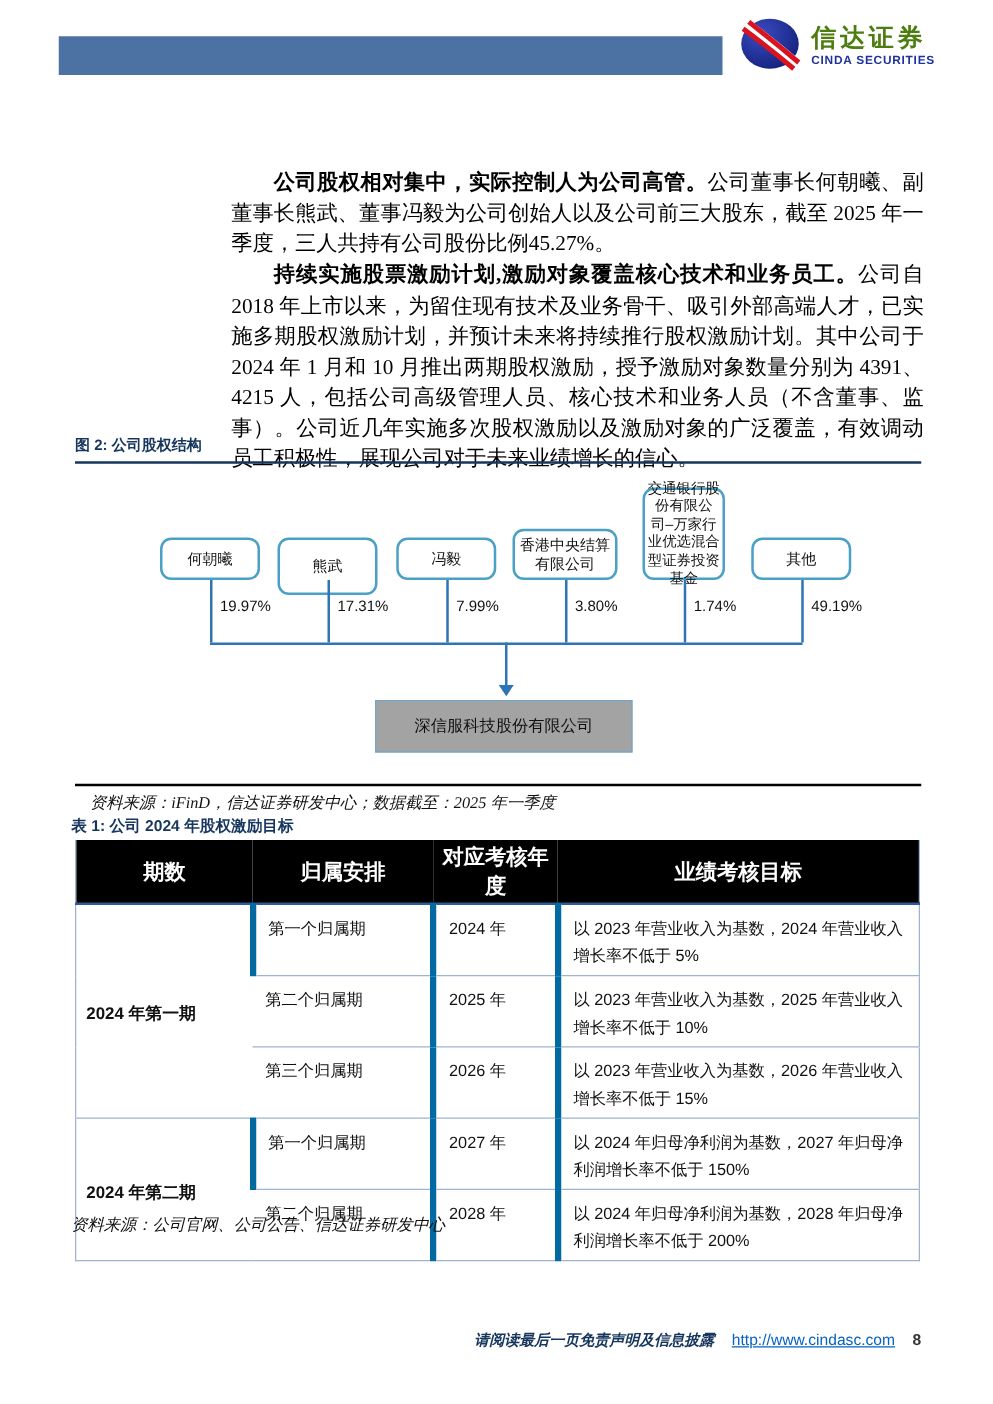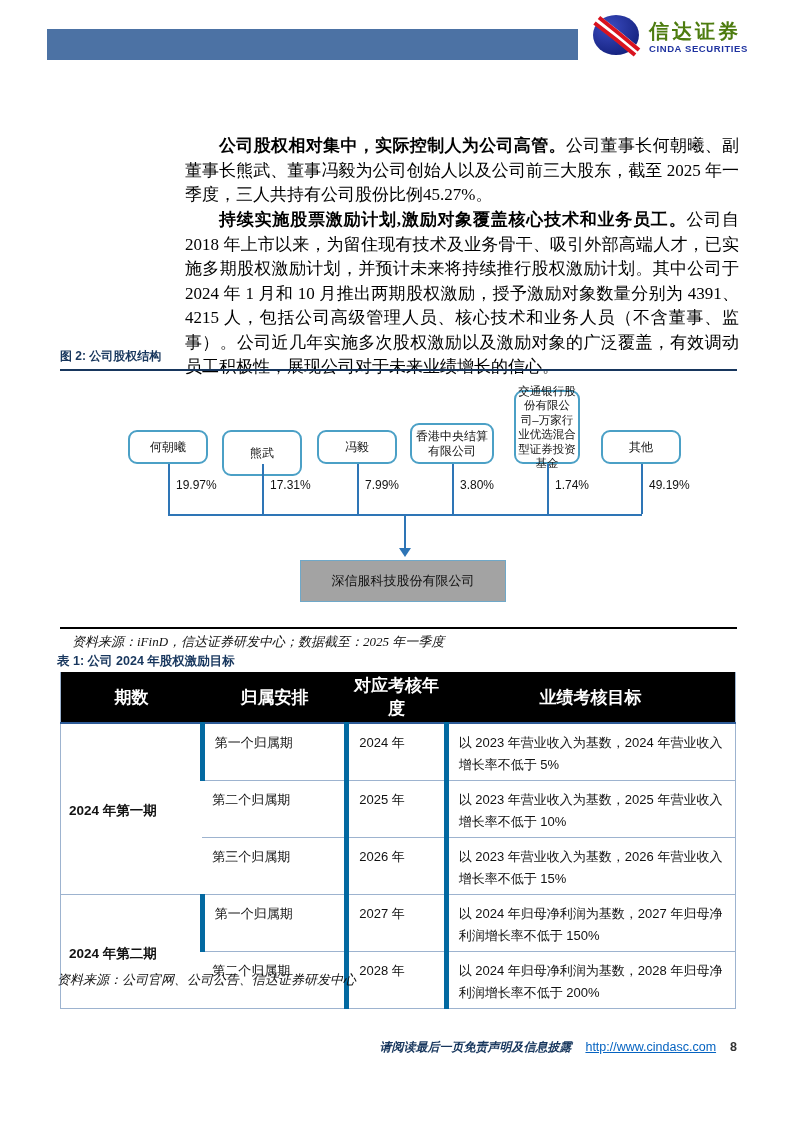--- a/index.html
+++ b/index.html
@@ -63,21 +63,21 @@
   .xtable td + td{border-left:5px solid #0369a1;}
   .xtable .group{vertical-align:middle;font-weight:bold;font-size:13.5px;padding-left:8px;}
   .xtable tr.rdiv td{border-top:1px solid #9DB3CF;}          
   .xtable tr.gdiv td{border-top:1px solid #9DB3CF;}          
   .col-period{width:141px;}.col-arr{width:144px;}.col-year{width:99px;}.col-target{width:288px;}
   .r1{height:55px;}.r2{height:52px;}.r3{height:53px;}.r4{height:53px;}.r5{height:52px;}
 
   
   .footer{position:absolute;left:0;top:1039px;width:737px;display:flex;justify-content:flex-end;
           align-items:baseline;gap:14px;font-family:"Liberation Sans",sans-serif;}
-  .foot-disc{font-size:12px;font-weight:bold;font-style:italic;color:#17365D;}
+  .foot-disc{font-size:12px;font-weight:bold;font-style:italic;color:#17365D;margin-top:25px;}
   .foot-url{font-size:12.5px;color:#0563C1;text-decoration:underline;}
   .foot-page{font-size:12.5px;color:#333;font-weight:bold;}
 </style>
 </head>
 <body>
 
 <div class="page">
 
   <div class="headbar"></div>
   <div class="logo">

